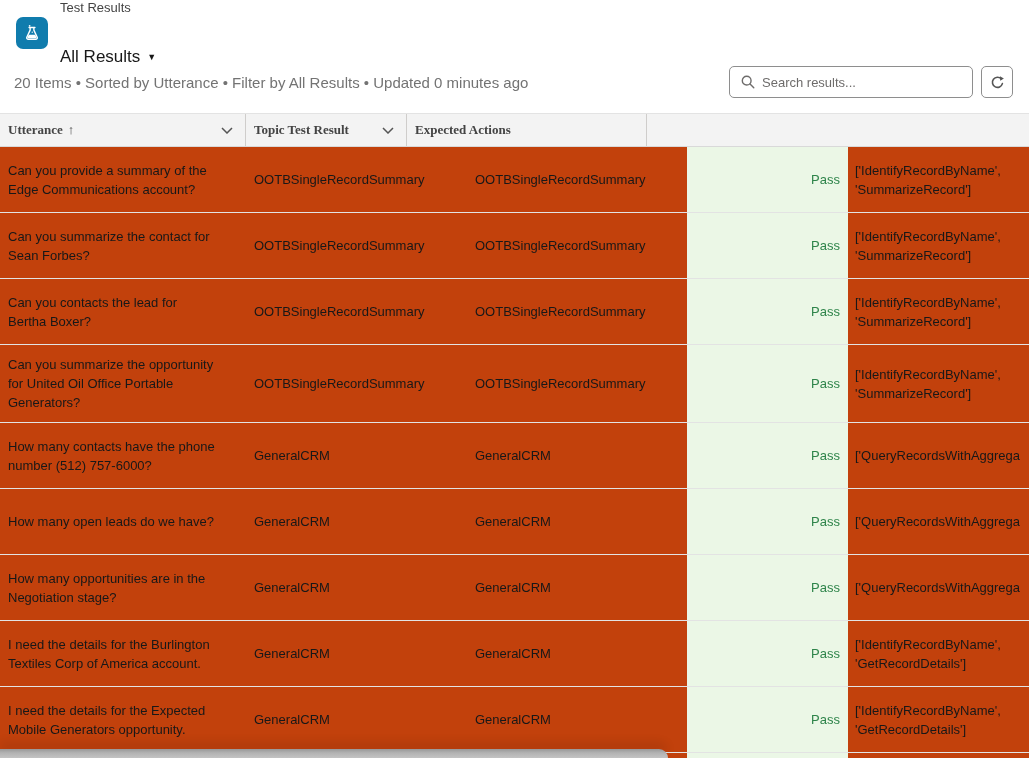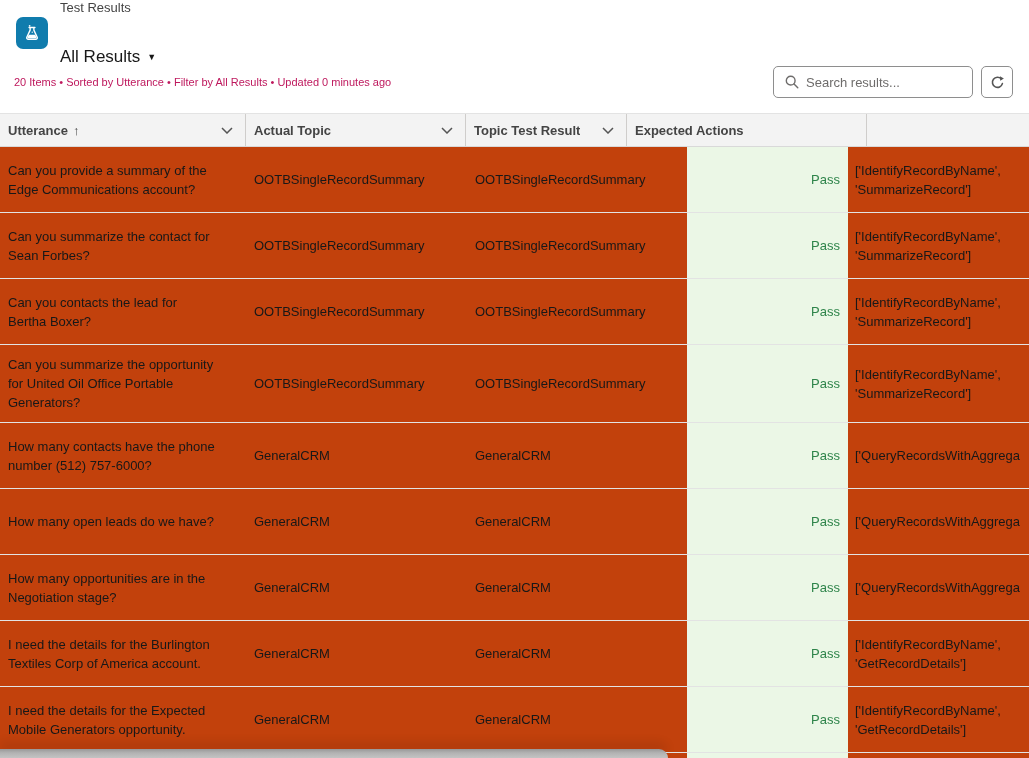--- a/index.html
+++ b/index.html
@@ -11,30 +11,30 @@
   
   .page-header{display:flex;align-items:center;gap:12px;padding:13px 16px 5px 16px;height:40px;box-sizing:content-box;}
   .app-icon{width:32px;height:32px;border-radius:7px;background:var(--accent,#107cad);display:flex;align-items:center;justify-content:center;flex:0 0 auto;}
   .titles{display:flex;flex-direction:column;justify-content:center;gap:30px;}
   .eyebrow{font-size:13px;color:#444;line-height:16px;}
   .title-row{display:flex;align-items:center;gap:7px;cursor:pointer;}
   .title{font-size:17px;font-weight:normal;color:#181818;line-height:21px;}
   .title-caret{font-size:9px;color:#181818;padding-top:2px;}
   
   .toolbar{display:flex;justify-content:space-between;align-items:center;padding:6px 16px 0 14px;height:36px;}
-  .summary{color:#be185d;font-size:11px;}
+  .summary{color:#737373;font-size:15px;}
   .toolbar-right{display:flex;align-items:center;}
-  .search-box{display:flex;align-items:center;width:200px;height:32px;border:1px solid #8e8e8e;border-radius:5px;background:#fff;box-sizing:border-box;}
+  .search-box{display:flex;align-items:center;width:244px;height:32px;border:1px solid #8e8e8e;border-radius:5px;background:#fff;box-sizing:border-box;}
   .search-box .mag{display:flex;padding:0 7px 0 11px;}
   .search-box input{border:none;outline:none;flex:1;min-width:0;font-family:"Liberation Sans",sans-serif;font-size:13px;color:#181818;background:transparent;padding:0;}
   .search-box input::placeholder{color:#6e6c6b;opacity:1;}
   .refresh-btn{width:32px;height:32px;margin-left:8px;border:1px solid #8e8e8e;border-radius:5px;background:#fff;display:flex;align-items:center;justify-content:center;cursor:pointer;padding:0;}
   
   .table{margin-top:13px;}
-  .thead{display:flex;height:34px;background:#f3f3f3;border-top:1px solid #e3e3e3;border-bottom:1px solid #d9d9d9;box-sizing:border-box;}
+  .thead{display:flex;height:34px;background:#f3f3f3;border-top:1px solid #e3e3e3;border-bottom:1px solid #d9d9d9;box-sizing:border-box;font-family:Liberation Serif, serif;}
   .th{display:flex;align-items:center;padding:0 10px 0 8px;border-right:1px solid #cfcdcb;box-sizing:border-box;font-weight:bold;color:#444;font-size:13px;cursor:pointer;flex:0 0 auto;}
   .th-label{white-space:nowrap;overflow:hidden;}
   .sort-arrow{margin-left:5px;font-weight:bold;color:#444;}
   .th-chevron{margin-left:auto;display:flex;align-items:center;padding:4px 2px;cursor:pointer;}
   .col-0{width:246px;}.col-1{width:221px;}.col-2{width:220px;}.col-3{width:161px;justify-content:flex-end;}.col-4{width:240px;}
   .tbody .tr{display:flex;min-height:65px;border-bottom:1px solid #e3e3e3;background:#c2410c;}
   .td{display:flex;align-items:center;padding:10px 8px;box-sizing:border-box;font-size:13px;line-height:19px;flex:0 0 auto;word-wrap:normal;}
   .td.col-0{padding-right:30px;}
   .td.result{background:var(--pass-bg,#ebf7e6);color:var(--pass-text,#2e844a);padding-left:13px;}
   .td.actions{padding-left:7px;overflow:visible;white-space:normal;}
@@ -87,28 +87,20 @@
       </span>
     </button>
   </div>
 </div>
 
 <div class="table">
   <div class="thead">
       <div class="th col-0">
         <span class="th-label">Utterance</span>
         <span class="sort-arrow">↑</span>
-        <span class="th-chevron">
-          <svg width="12" height="7" viewBox="0 0 12 7" aria-hidden="true">
-            <path d="M1 1l5 5 5-5" fill="none" stroke="#555" stroke-width="1.5"></path>
-          </svg>
-        </span>
-      </div>
-      <div class="th col-2">
-        <span class="th-label">Actual Topic</span>
         <span class="th-chevron">
           <svg width="12" height="7" viewBox="0 0 12 7" aria-hidden="true">
             <path d="M1 1l5 5 5-5" fill="none" stroke="#555" stroke-width="1.5"></path>
           </svg>
         </span>
       </div>
       <div class="th col-3">
         <span class="th-label">Topic Test Result</span>
         <span class="th-chevron">
           <svg width="12" height="7" viewBox="0 0 12 7" aria-hidden="true">

